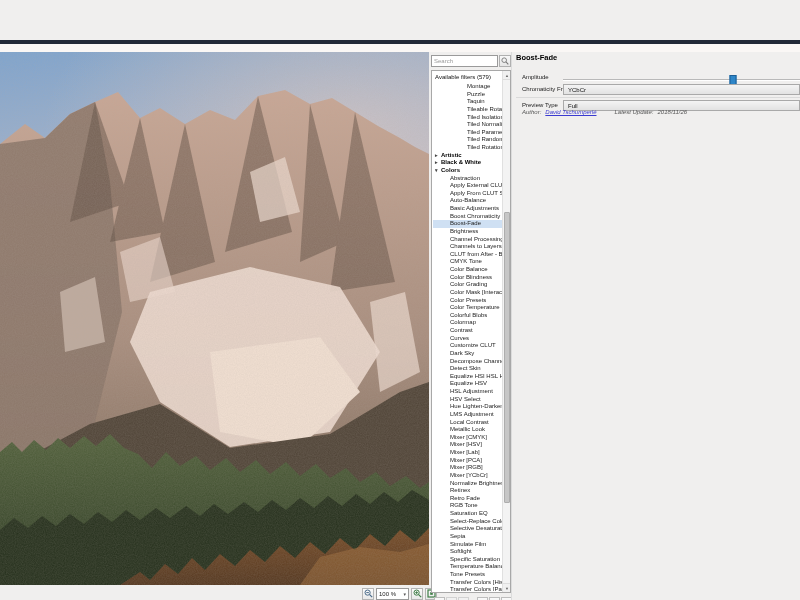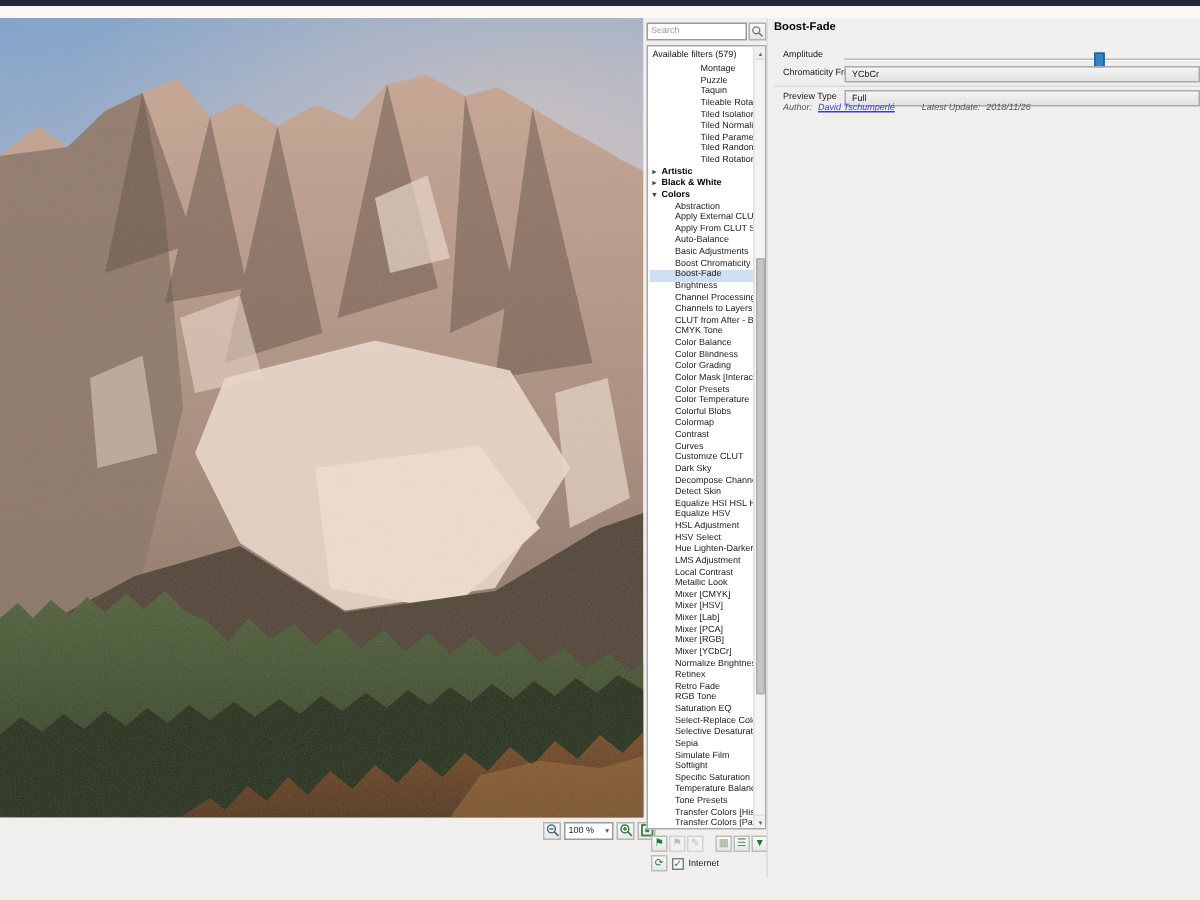--- a/index.html
+++ b/index.html
@@ -1,18 +1,18 @@
 <!DOCTYPE html>
 <html><head>
 <meta charset="utf-8">
 <style>
   * { margin:0; padding:0; box-sizing:border-box; }
   html,body { width:800px; height:600px; overflow:hidden; }
   body { font-family:"Liberation Sans", sans-serif; background:#f0efee; position:relative; }
-  #app { position:absolute; inset:0; width:800px; height:420px; }
+  #app { position:absolute; inset:0; width:800px; height:420px;margin-top:40px; }
 
   .top-strip { position:absolute; left:0; top:0; width:800px; height:4px; background:#232a38; }
   .top-band  { position:absolute; left:0; top:4px; width:800px; height:8px; background:#faf7f5; }
 
   
   .preview { position:absolute; left:0; top:12px; width:429px; height:533px; overflow:hidden; }
   .preview svg { display:block; }
 
   
   .zoom-bar { position:absolute; left:362px; top:547px; height:13px; display:flex; align-items:center; gap:2px; }

